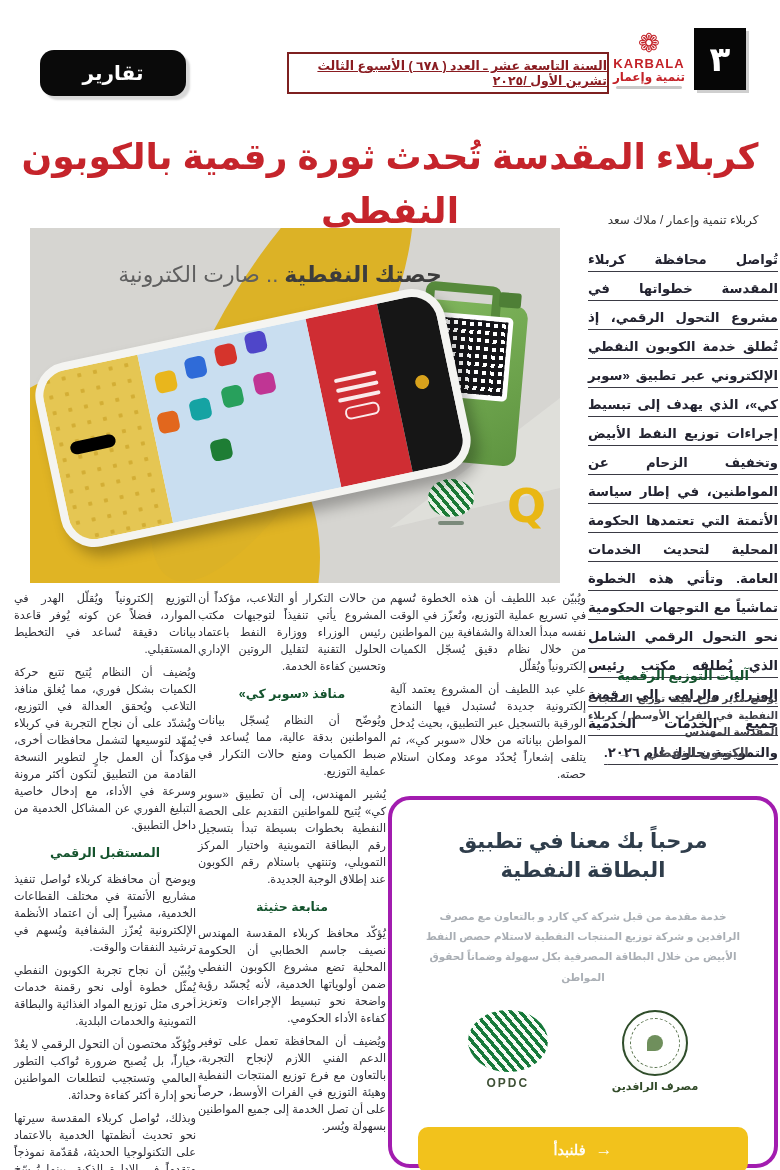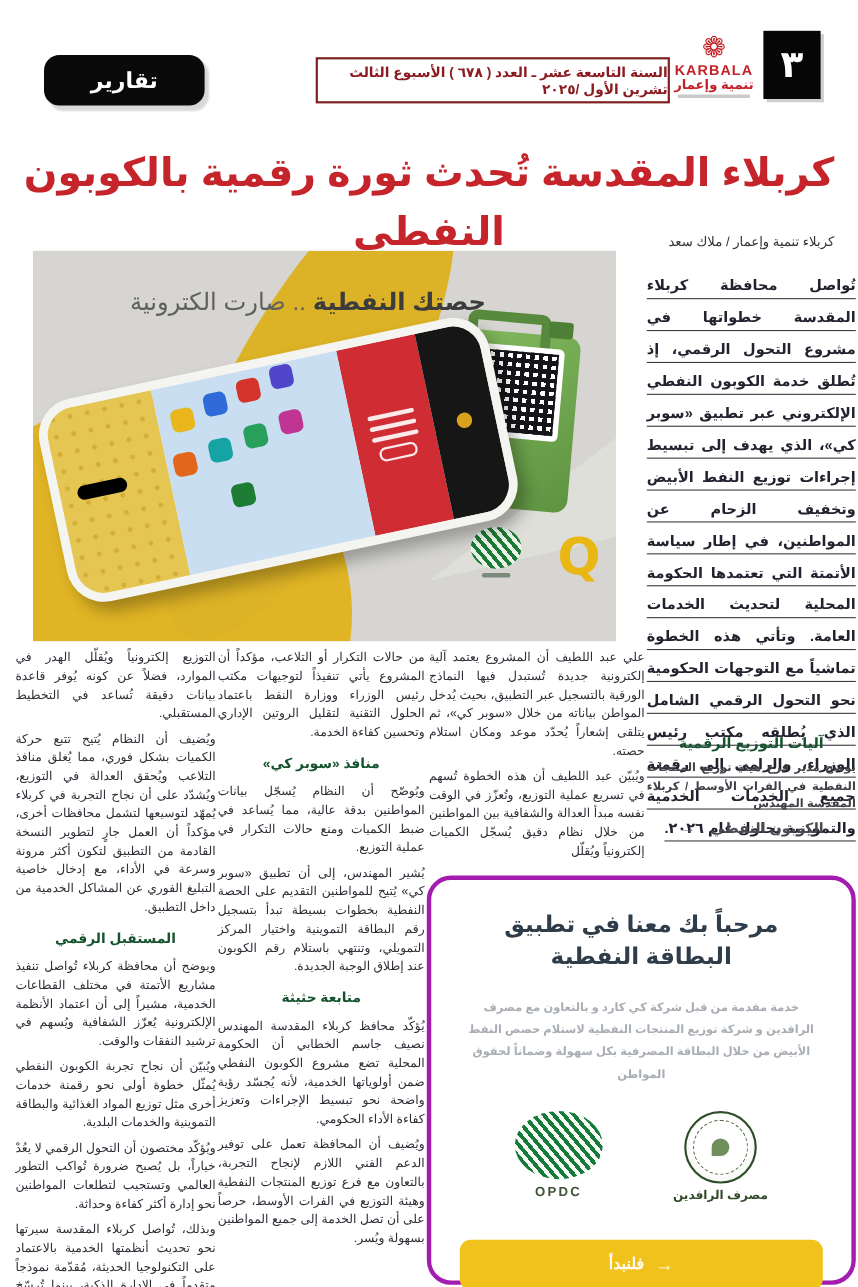--- a/index.html
+++ b/index.html
@@ -9,21 +9,21 @@
   .pagenum{position:absolute;left:694px;top:28px;width:52px;height:62px;background:#060606;color:#fff;
            display:flex;align-items:center;justify-content:center;font-size:34px;font-weight:bold;
            box-shadow:3px 3px 0 #cfcfcf;}
   .brand{position:absolute;left:608px;top:30px;width:82px;text-align:center;color:#c32127;line-height:1.05;}
   .brand .orn{font-size:26px;display:block;}
   .brand .nm{font-size:13px;font-weight:bold;letter-spacing:1px;}
   .brand .sb{font-size:12px;font-weight:bold;}
   .brand .tag{height:3px;background:#c9c9c9;margin:2px 8px 0 8px;border-radius:2px;}
   .edition{position:absolute;left:287px;top:52px;width:318px;height:38px;border:2px solid #7e2020;
            display:flex;align-items:center;justify-content:center;}
-  .edition span{font-size:12.5px;font-weight:bold;color:#8a1c21;direction:rtl;}
+  .edition span{font-size:12.5px;font-weight:bold;color:#8a1c21;direction:rtl;text-decoration:underline;}
   .badge{position:absolute;left:40px;top:50px;width:146px;height:46px;background:#0a0a0a;border-radius:14px;
          display:flex;align-items:center;justify-content:center;color:#fff;font-size:20px;font-weight:bold;
          box-shadow:4px 4px 2px #d8d8d8;}
   
   .headline{position:absolute;left:10px;top:130px;width:760px;text-align:center;color:#c5242b;
             font-size:36px;font-weight:bold;direction:rtl;line-height:1.5;}
   .byline{position:absolute;left:588px;top:213px;width:190px;text-align:center;font-size:12px;color:#333;direction:rtl;}
   
   .lead{position:absolute;left:588px;top:245px;width:190px;direction:rtl;text-align:justify;
         font-size:13.2px;font-weight:600;line-height:29px;color:#232330;
@@ -167,22 +167,22 @@
           </div>
         <div class="notch"></div>
       </div>
     </div>
     <div class="wyno">وينو</div>
     <div class="globe"></div>
     <div class="qi">Q</div>
   </div>
 
   <div class="col" id="col2">
+    <p>ويُبيّن عبد اللطيف أن هذه الخطوة تُسهم في تسريع عملية التوزيع، وتُعزّز في الوقت نفسه مبدأ العدالة والشفافية بين المواطنين من خلال نظام دقيق يُسجّل الكميات إلكترونياً ويُقلّل</p>
     <p>علي عبد اللطيف أن المشروع يعتمد آلية إلكترونية جديدة تُستبدل فيها النماذج الورقية بالتسجيل عبر التطبيق، بحيث يُدخل المواطن بياناته من خلال «سوبر كي»، ثم يتلقى إشعاراً يُحدّد موعد ومكان استلام حصته.</p>
-    <p>ويُبيّن عبد اللطيف أن هذه الخطوة تُسهم في تسريع عملية التوزيع، وتُعزّز في الوقت نفسه مبدأ العدالة والشفافية بين المواطنين من خلال نظام دقيق يُسجّل الكميات إلكترونياً ويُقلّل</p>
   </div>
 
   <div class="col" id="col3">
     <p>من حالات التكرار أو التلاعب، مؤكداً أن المشروع يأتي تنفيذاً لتوجيهات مكتب رئيس الوزراء ووزارة النفط باعتماد الحلول التقنية لتقليل الروتين الإداري وتحسين كفاءة الخدمة.</p>
     <div class="redhead">منافذ «سوبر كي»</div>
     <p>ويُوضّح أن النظام يُسجّل بيانات المواطنين بدقة عالية، مما يُساعد في ضبط الكميات ومنع حالات التكرار في عملية التوزيع.</p>
     <p>يُشير المهندس، إلى أن تطبيق «سوبر كي» يُتيح للمواطنين التقديم على الحصة النفطية بخطوات بسيطة تبدأ بتسجيل رقم البطاقة التموينية واختيار المركز التمويلي، وتنتهي باستلام رقم الكوبون عند إطلاق الوجبة الجديدة.</p>
     <div class="redhead">متابعة حثيثة</div>
     <p>يُؤكّد محافظ كربلاء المقدسة المهندس نصيف جاسم الخطابي أن الحكومة المحلية تضع مشروع الكوبون النفطي ضمن أولوياتها الخدمية، لأنه يُجسّد رؤية واضحة نحو تبسيط الإجراءات وتعزيز كفاءة الأداء الحكومي.</p>
     <p>ويُضيف أن المحافظة تعمل على توفير الدعم الفني اللازم لإنجاح التجربة، بالتعاون مع فرع توزيع المنتجات النفطية وهيئة التوزيع في الفرات الأوسط، حرصاً على أن تصل الخدمة إلى جميع المواطنين بسهولة ويُسر.</p>

